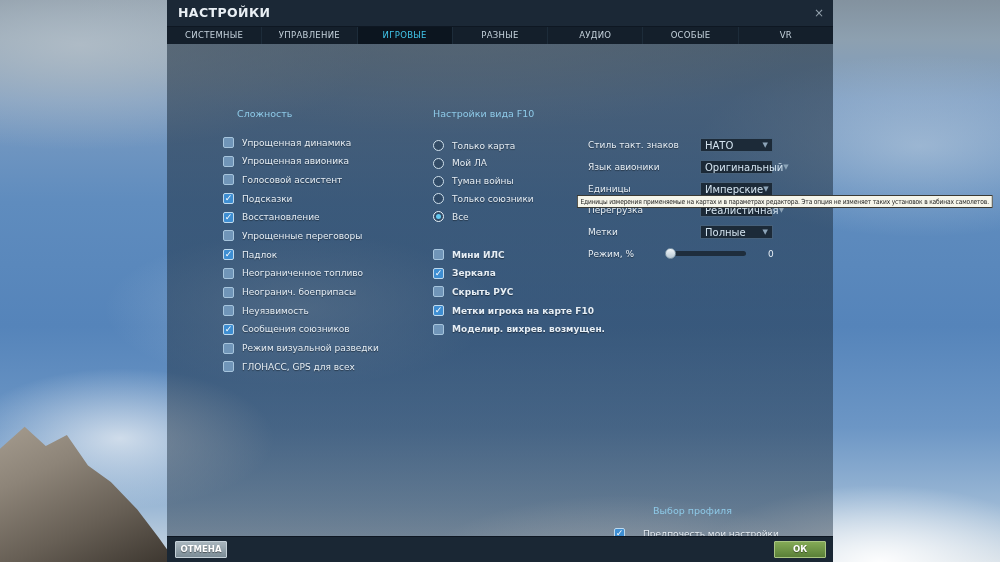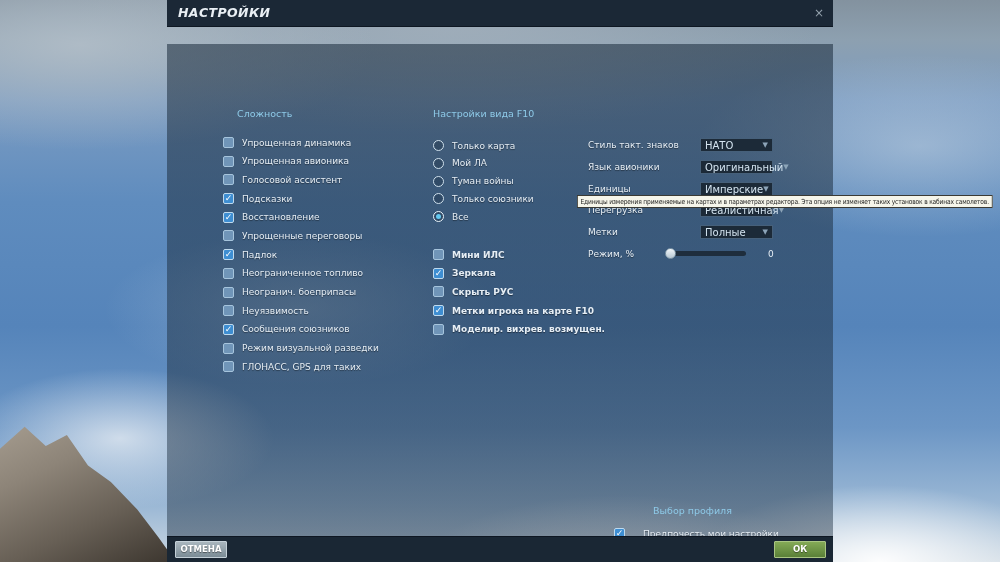--- a/index.html
+++ b/index.html
@@ -18,21 +18,21 @@
       radial-gradient(ellipse 280px 110px at 30% 55%, rgba(220,230,238,0.30), rgba(220,230,238,0) 70%),
       linear-gradient(180deg,#83929f 0%,#8da0b0 7%,#7b9cc2 18%,#5f8cbe 36%,#5584ba 58%,#6c96c5 76%,#9bb8d5 90%,#ccd8e2 100%); }
   .mountain { position:absolute; left:0; bottom:0; width:176px; height:138px; z-index:1;
     background:linear-gradient(155deg,#a09а8e 0%,#968d80 25%,#6d655b 60%,#403a33 100%);
     background:linear-gradient(155deg,#a59c8f 0%,#8d8478 30%,#675f55 65%,#3b352e 100%);
     clip-path:polygon(0 18%, 14% 2%, 26% 16%, 38% 8%, 50% 30%, 63% 42%, 78% 62%, 90% 82%, 100% 100%, 0 100%); }
 
   
   .panel { position:absolute; left:167px; top:0; width:666px; height:562px; z-index:2; }
   .titlebar { position:relative; height:27px; background:#1b2836; border-bottom:1px solid #0e1722; }
-  .title { position:absolute; left:11px; top:5px; color:#e9eff4; font-style:italic; font-weight:bold; font-size:12.5px; letter-spacing:.4px; }
+  .title { position:absolute; left:11px; top:5px; color:#e9eff4; font-weight:bold; font-size:12.5px; letter-spacing:.4px; }
   .close { position:absolute; right:9px; top:6px; color:#93a1ac; font-size:12px; line-height:14px; cursor:default; }
   .tabbar { display:flex; height:17px; background:#141f2b; }
   .tab { flex:1; text-align:center; line-height:17px; font-size:8.5px; color:#c4d1db; letter-spacing:.3px; border-right:1px solid #1d2c3a; cursor:default; }
   .tab:last-child { border-right:none; }
   .tab.on { background:#0c151f; color:#41c4e8; }
   .content { position:absolute; left:0; top:44px; right:0; bottom:26px;
     background:linear-gradient(180deg, rgba(24,41,58,0.55), rgba(30,48,66,0.46)); }
   .footerbar { position:absolute; left:0; bottom:0; width:100%; height:26px; background:#1a2734; border-top:1px solid #0e1722; }
 
   
@@ -73,20 +73,29 @@
 <div class="sky"></div>
 <div class="mountain"></div>
 
 <div class="panel">
 
   <div class="titlebar">
     <span class="title">НАСТРОЙКИ</span>
     <span class="close">×</span>
   </div>
 
+  <div class="tabbar">
+    <div class="tab">СИСТЕМНЫЕ</div>
+    <div class="tab">УПРАВЛЕНИЕ</div>
+    <div class="tab on">ИГРОВЫЕ</div>
+    <div class="tab">РАЗНЫЕ</div>
+    <div class="tab">АУДИО</div>
+    <div class="tab">ОСОБЫЕ</div>
+    <div class="tab">VR</div>
+  </div>
 
   <div class="content">
 
     <div class="hdr" style="left:70px; top:64px;">Сложность</div>
     <div class="col" style="left:56px; top:93px; gap:7.7px;">
       <div class="crow">
           <span class="cb"></span>
           <span class="lbl">Упрощенная динамика</span>
         </div>
       <div class="crow">
@@ -128,21 +137,21 @@
       <div class="crow">
           <span class="cb on"></span>
           <span class="lbl">Сообщения союзников</span>
         </div>
       <div class="crow">
           <span class="cb"></span>
           <span class="lbl">Режим визуальной разведки</span>
         </div>
       <div class="crow">
           <span class="cb"></span>
-          <span class="lbl">ГЛОНАСС, GPS для таких</span>
+          <span class="lbl">ГЛОНАСС, GPS для всех</span>
         </div>
     </div>
 
     <div class="hdr" style="left:266px; top:64px;">Настройки вида F10</div>
     <div class="col" style="left:266px; top:96px; gap:6.8px;">
       <div class="crow">
           <span class="rb"></span>
           <span class="lbl">Только карта</span>
         </div>
       <div class="crow">

